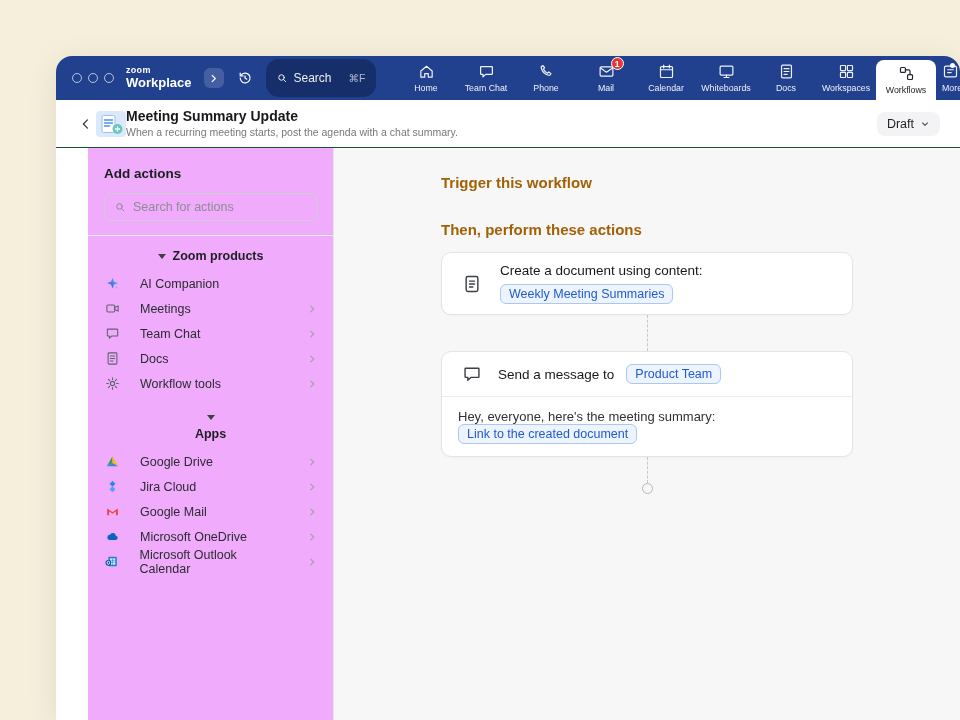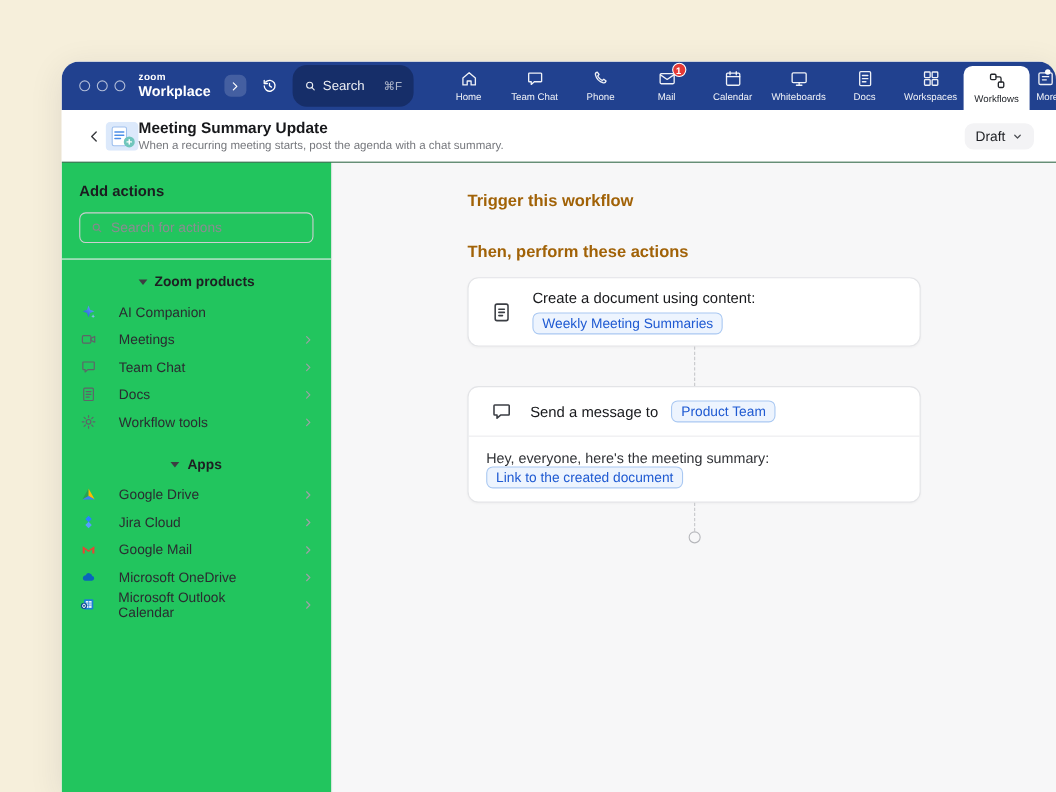--- a/index.html
+++ b/index.html
@@ -52,22 +52,22 @@
   .titles { line-height:1.25; }
   .wf-title { font-size:14px; font-weight:700; color:#17181b; }
   .wf-sub { font-size:10.5px; color:#76787d; }
   .draftbtn { margin-left:auto; display:flex; align-items:center; gap:6px; background:#f3f3f5;
     border-radius:8px; padding:5px 10px; font-size:12.5px; color:#1d1f23; cursor:pointer; }
   .draftbtn svg { width:10px; height:10px; color:#4b4d52; }
 
   
   .body { flex:1; display:flex; min-height:0; }
 
-  .sidebar { width:246px; min-width:246px; background:#22c55e; border-right:1px solid #e7e7e9;
-    padding:18px 16px; overflow:auto; }
+  .sidebar { width:246px; min-width:246px; background:#f0abfc; border-right:1px solid #e7e7e9;
+    padding:18px 16px; overflow:auto;margin-left:32px; }
   .sb-title { font-size:13.5px; font-weight:700; color:#1b1d20; margin-bottom:12px; }
   .sb-search { display:flex; align-items:center; gap:7px; border:1px solid #cdced1; border-radius:6px;
     height:28px; padding:0 9px; color:#86888c; }
   .sb-search svg { width:12px; height:12px; flex-shrink:0; }
   .sb-search input { border:none; outline:none; font-size:12.5px; width:100%; font-family:inherit;
     color:#333; background:transparent; }
   .sb-search input::placeholder { color:#8b8d91; }
   .sb-divider { height:1px; background:#ededef; margin:14px -16px 2px; }
   .sb-section-h { display:flex; align-items:center; gap:7px; font-size:12.5px; font-weight:700;
     color:#1d1f22; padding:11px 0 8px; cursor:pointer;justify-content:center; }
@@ -328,21 +328,21 @@
             </svg>
         </span>
         <span>Workflow tools</span>
         <span class="chev">
             <svg viewBox="0 0 24 24" fill="none" stroke="currentColor" stroke-width="2.6" stroke-linecap="round" stroke-linejoin="round">
               <path d="m9 5 7 7-7 7"></path>
             </svg>
           </span>
       </div>
 
-      <div class="sb-section-h" style="margin-top:8px;">
+      <div class="sb-section-h" style="margin-top:8px;flex-direction:column;">
         <span class="caret"></span>
         <span>Apps</span>
       </div>
 
       <div class="sb-item">
         <span class="ic">
           <svg viewBox="0 0 24 24">
               <polygon points="12,3.5 3,19.5 12,14.2" fill="#2aa14f"></polygon>
               <polygon points="12,3.5 21,19.5 12,14.2" fill="#ffba00"></polygon>
               <polygon points="3,19.5 21,19.5 12,14.2" fill="#3f7ff2"></polygon>

